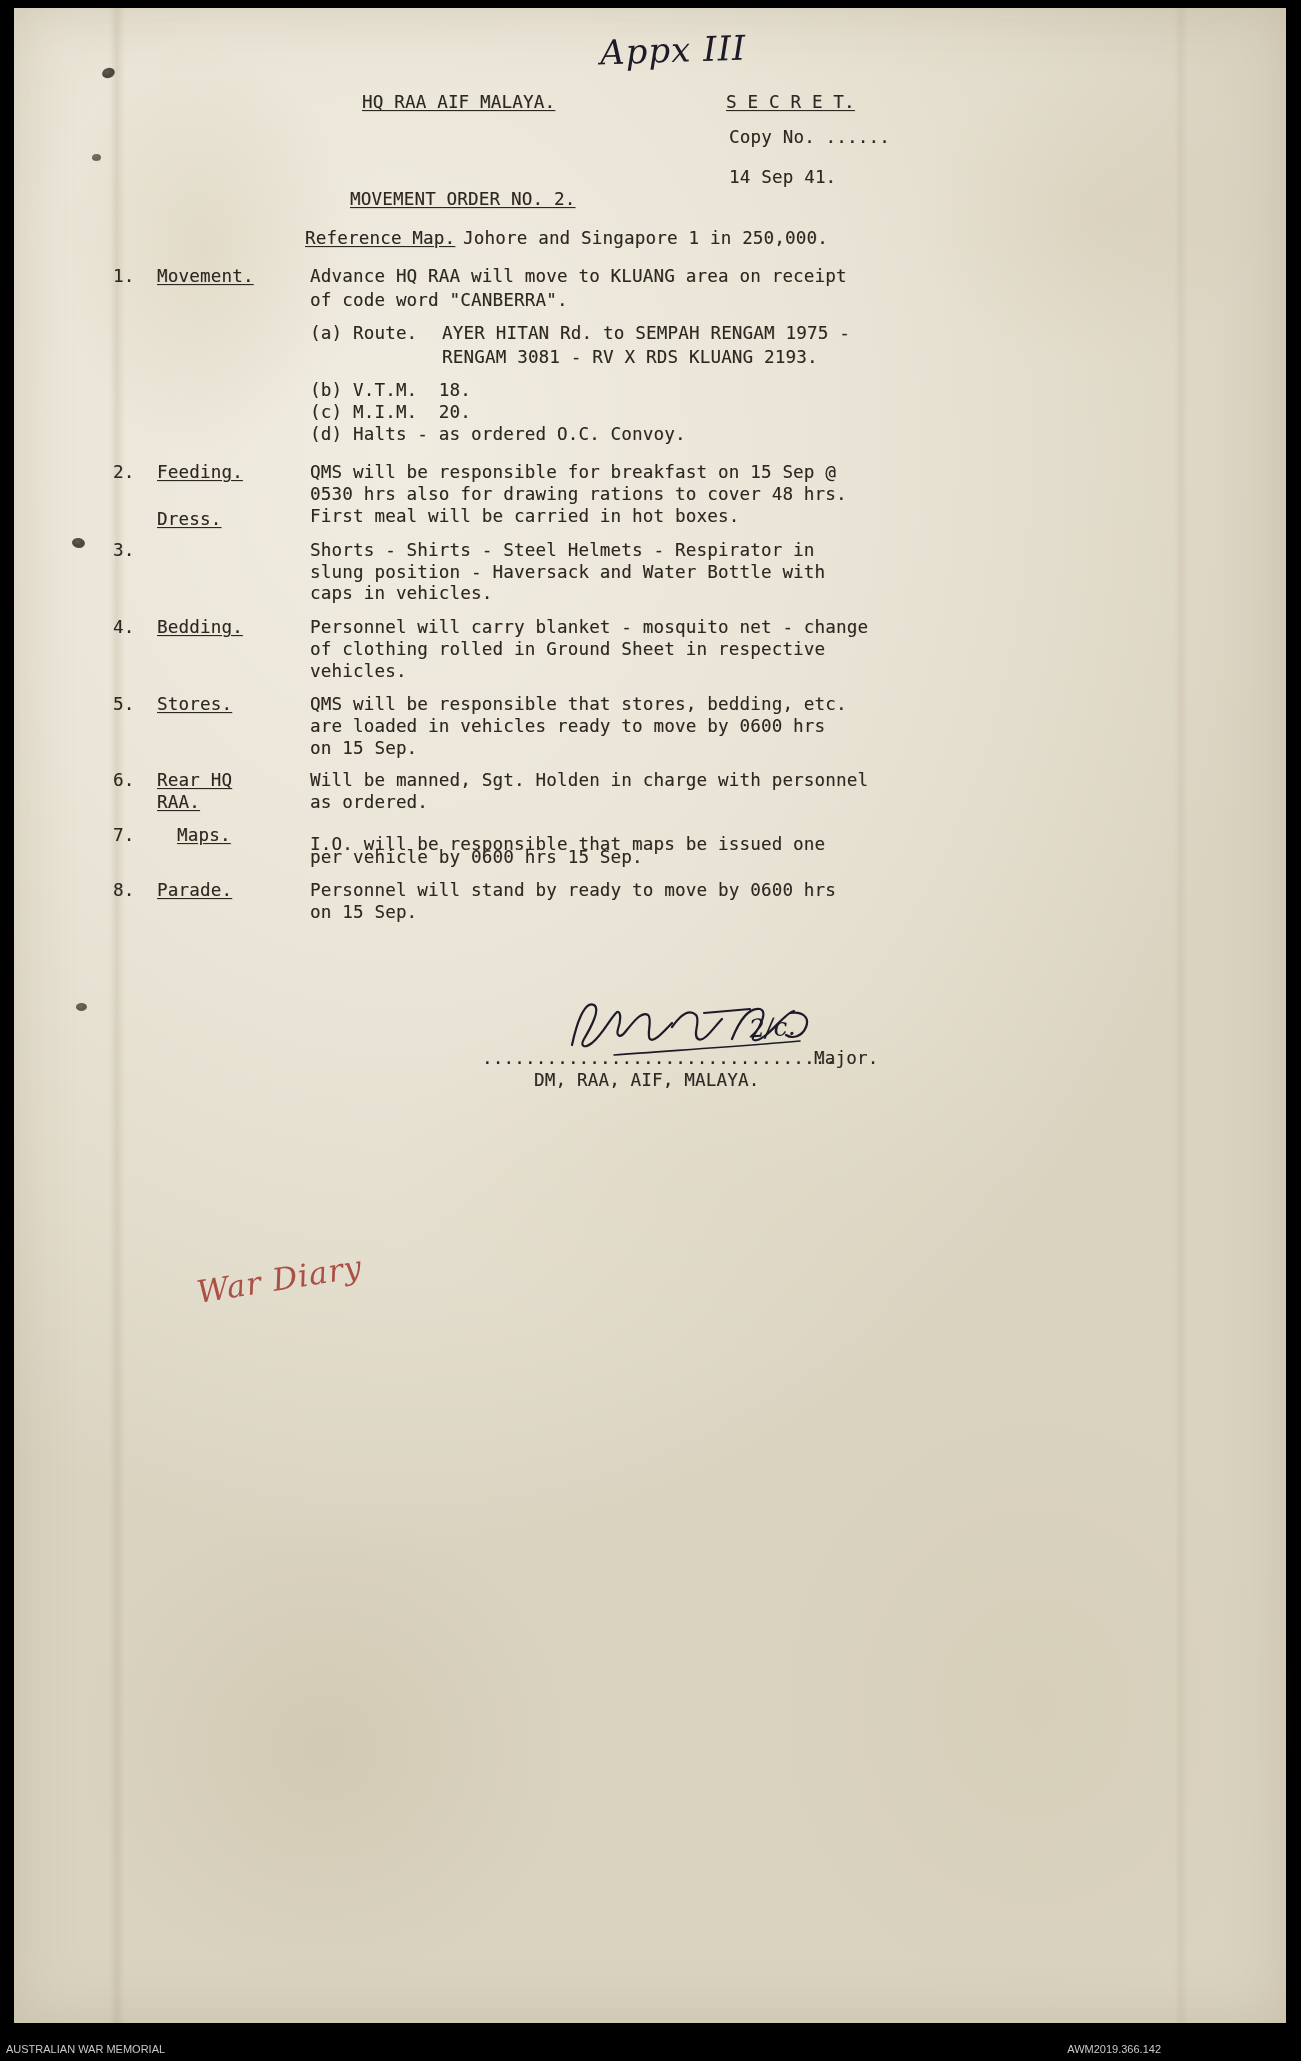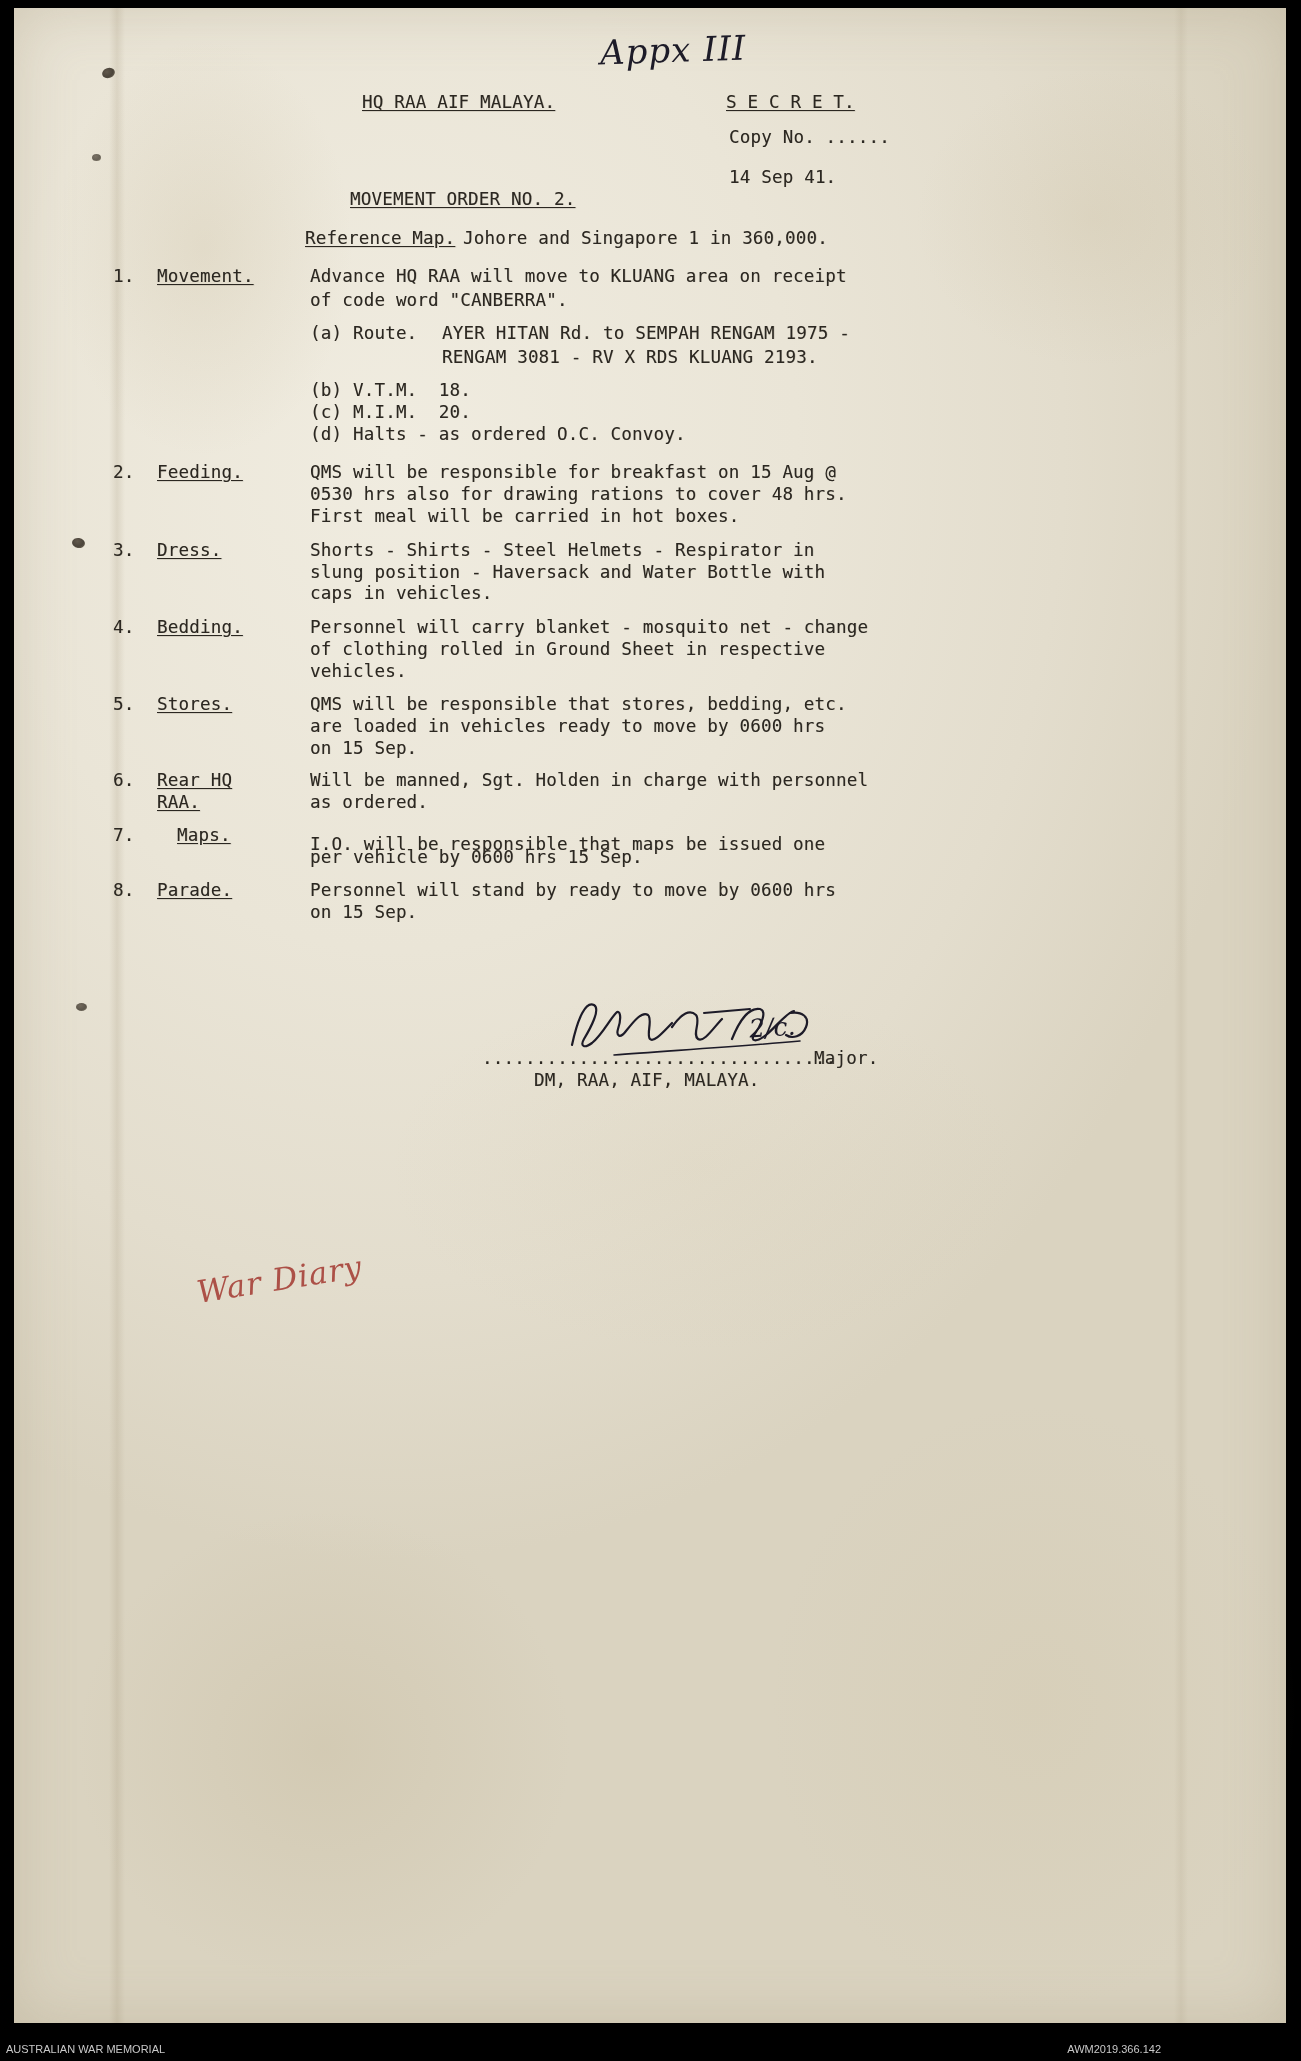--- a/index.html
+++ b/index.html
@@ -169,43 +169,43 @@
     <div class="hand" id="appx">Appx III</div>
 
     <div class="typed u blk" style="left:348px; top:82px;">HQ RAA AIF MALAYA.</div>
     <div class="typed u blk" style="left:712px; top:82px;">S E C R E T.</div>
     <div class="typed blk" style="left:715px; top:117px;">Copy No. ......</div>
     <div class="typed blk" style="left:715px; top:157px;">14 Sep 41.</div>
 
     <div class="typed u blk" style="left:336px; top:179px;">MOVEMENT ORDER NO. 2.</div>
 
     <div class="typed u blk" style="left:291px; top:218px;">Reference Map.</div>
-    <div class="typed blk" style="left:449px; top:218px;">Johore and Singapore 1 in 360,000.</div>
+    <div class="typed blk" style="left:449px; top:218px;">Johore and Singapore 1 in 250,000.</div>
 
     <div class="typed blk" style="left:99px; top:256px;">1.</div>
     <div class="typed u blk" style="left:143px; top:256px;">Movement.</div>
     <div class="typed blk" style="left:296px; top:256px;">Advance HQ RAA will move to KLUANG area on receipt</div>
     <div class="typed blk" style="left:296px; top:280px;">of code word "CANBERRA".</div>
 
     <div class="typed blk" style="left:296px; top:313px;">(a) Route.</div>
     <div class="typed blk" style="left:428px; top:313px;">AYER HITAN Rd. to SEMPAH RENGAM 1975 -</div>
     <div class="typed blk" style="left:428px; top:337px;">RENGAM 3081 - RV X RDS KLUANG 2193.</div>
 
     <div class="typed blk" style="left:296px; top:370px;">(b) V.T.M.  18.</div>
     <div class="typed blk" style="left:296px; top:392px;">(c) M.I.M.  20.</div>
     <div class="typed blk" style="left:296px; top:414px;">(d) Halts - as ordered O.C. Convoy.</div>
 
     <div class="typed blk" style="left:99px; top:452px;">2.</div>
     <div class="typed u blk" style="left:143px; top:452px;">Feeding.</div>
-    <div class="typed blk" style="left:296px; top:452px;">QMS will be responsible for breakfast on 15 Aug @</div>
+    <div class="typed blk" style="left:296px; top:452px;">QMS will be responsible for breakfast on 15 Sep @</div>
     <div class="typed blk" style="left:296px; top:474px;">0530 hrs also for drawing rations to cover 48 hrs.</div>
     <div class="typed blk" style="left:296px; top:496px;">First meal will be carried in hot boxes.</div>
 
     <div class="typed blk" style="left:99px; top:530px;">3.</div>
-    <div class="typed u blk" style="left:143px; top:530px;">Dress.</div>
+    <div class="typed u blk" style="left:143px; top:499px;">Dress.</div>
     <div class="typed blk" style="left:296px; top:530px;">Shorts - Shirts - Steel Helmets - Respirator in</div>
     <div class="typed blk" style="left:296px; top:552px;">slung position - Haversack and Water Bottle with</div>
     <div class="typed blk" style="left:296px; top:573px;">caps in vehicles.</div>
 
     <div class="typed blk" style="left:99px; top:607px;">4.</div>
     <div class="typed u blk" style="left:143px; top:607px;">Bedding.</div>
     <div class="typed blk" style="left:296px; top:607px;">Personnel will carry blanket - mosquito net - change</div>
     <div class="typed blk" style="left:296px; top:629px;">of clothing rolled in Ground Sheet in respective</div>
     <div class="typed blk" style="left:296px; top:651px;">vehicles.</div>
 

